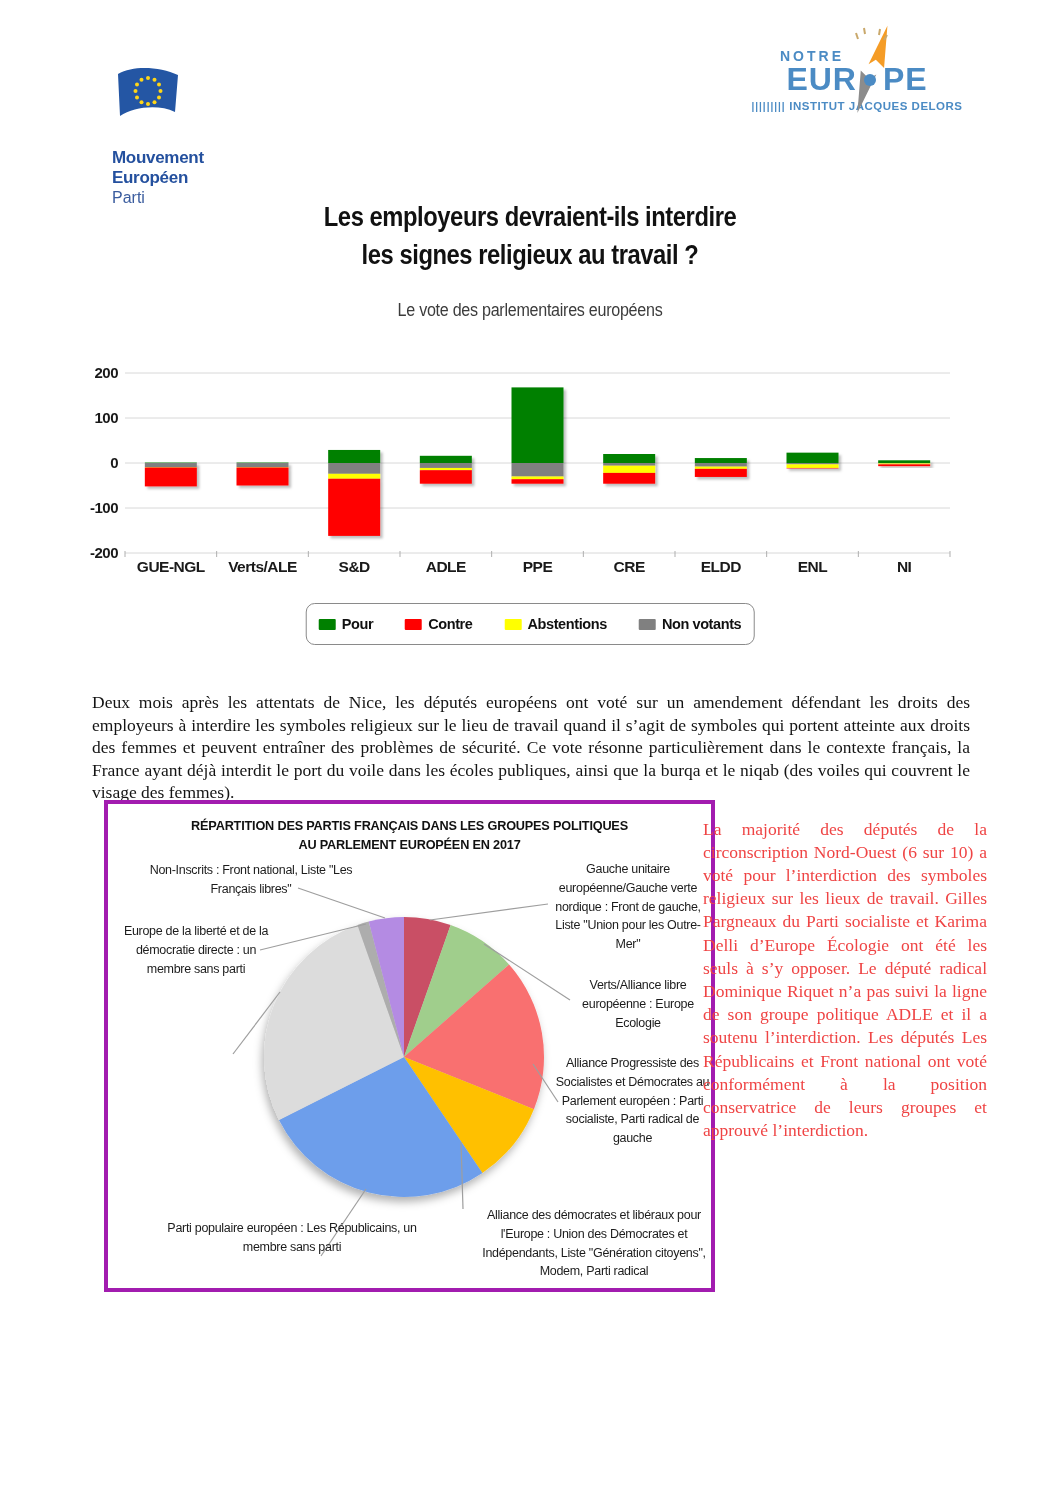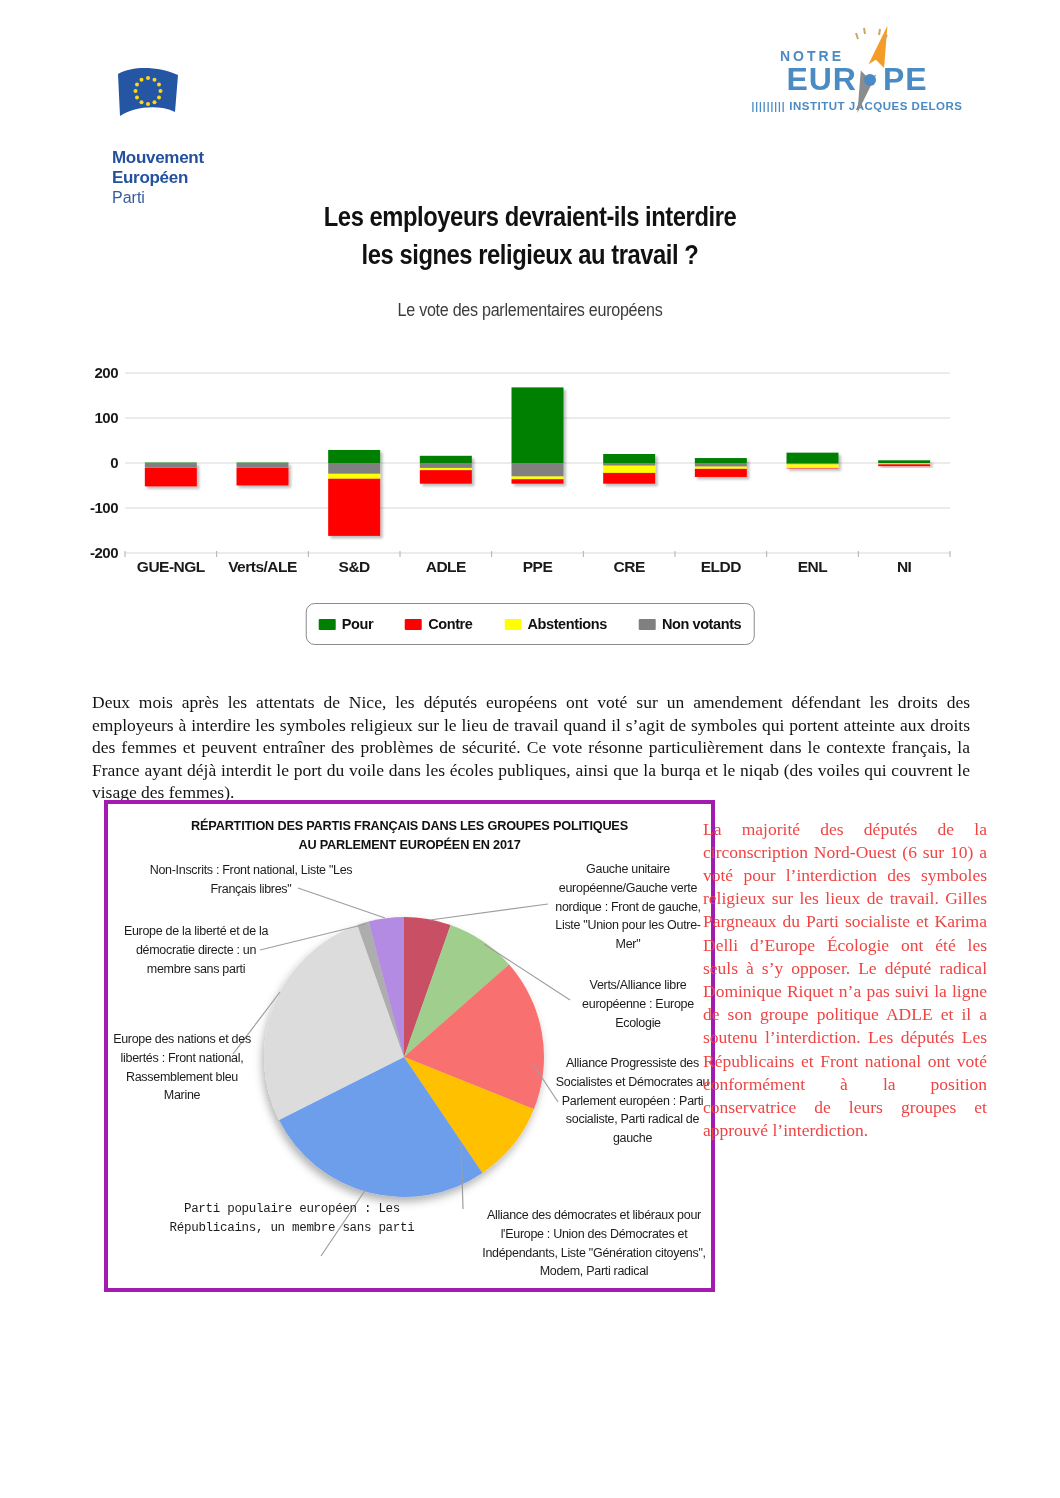--- a/index.html
+++ b/index.html
@@ -55,21 +55,21 @@
             transform:scaleX(0.94);transform-origin:50% 0;}
   .pielayer{position:absolute;left:0;top:0;}
   .plbl{position:absolute;font-size:12.5px;line-height:1.5;text-align:center;
         letter-spacing:-0.3px;color:#1c1c1c;}
   .plbl-ni{left:28px;top:57px;width:230px;}
   .plbl-gue{left:438px;top:56px;width:164px;}
   .plbl-eldd{left:8px;top:118px;width:160px;}
   .plbl-verts{left:460px;top:172px;width:140px;}
   .plbl-enl{left:2px;top:226px;width:144px;}
   .plbl-sd{left:446px;top:250px;width:157px;}
-  .plbl-ppe{left:55px;top:396px;width:258px;font-family:Liberation Mono, monospace;}
+  .plbl-ppe{left:55px;top:415px;width:258px;}
   .plbl-adle{left:372px;top:402px;width:228px;}
 </style>
 </head>
 <body>
 
 <div class="page">
 
   <div class="me-logo">
     <svg width="74" height="62" viewBox="0 0 74 62">
       <path d="M6,10 C22,1 48,3 66,11 L63,48 C46,40 22,43 8,52 Z" fill="#2456A4"></path>
@@ -263,21 +263,20 @@
         <line x1="355" y1="405" x2="353" y2="338" stroke="#9E9E9E" stroke-width="1.2"></line>
         <line x1="213" y1="452" x2="258" y2="385" stroke="#9E9E9E" stroke-width="1.2"></line>
         <line x1="125" y1="250" x2="172" y2="188" stroke="#9E9E9E" stroke-width="1.2"></line>
         <line x1="152" y1="146" x2="258" y2="120" stroke="#9E9E9E" stroke-width="1.2"></line>
         <line x1="190" y1="84" x2="277" y2="114" stroke="#9E9E9E" stroke-width="1.2"></line>
       </svg>
     <div class="plbl plbl-ni">Non-Inscrits : Front national, Liste "Les Français libres"</div>
     <div class="plbl plbl-gue">Gauche unitaire européenne/Gauche verte nordique : Front de gauche, Liste "Union pour les Outre-Mer"</div>
     <div class="plbl plbl-eldd">Europe de la liberté et de la démocratie directe : un membre sans parti</div>
     <div class="plbl plbl-verts">Verts/Alliance libre européenne : Europe Ecologie</div>
-    <div class="plbl plbl-enl">Europe des nations et des libertés : Front national, Rassemblement bleu Marine</div>
     <div class="plbl plbl-sd">Alliance Progressiste des Socialistes et Démocrates au Parlement européen : Parti socialiste, Parti radical de gauche</div>
     <div class="plbl plbl-ppe">Parti populaire européen : Les Républicains, un membre sans parti</div>
     <div class="plbl plbl-adle">Alliance des démocrates et libéraux pour l'Europe : Union des Démocrates et Indépendants, Liste "Génération citoyens", Modem, Parti radical</div>
   </div>
 
   <p class="bodycol">La majorité des députés de la circonscription Nord-Ouest (6 sur 10) a voté pour l’interdiction des symboles religieux sur les lieux de travail. Gilles Pargneaux du Parti socialiste et Karima Delli d’Europe Écologie ont été les seuls à s’y opposer. Le député radical Dominique Riquet n’a pas suivi la ligne de son groupe politique ADLE et il a soutenu l’interdiction. Les députés Les Républicains et Front national ont voté conformément à la position conservatrice de leurs groupes et approuvé l’interdiction.</p>
 
 </div>
 
 </body></html>

